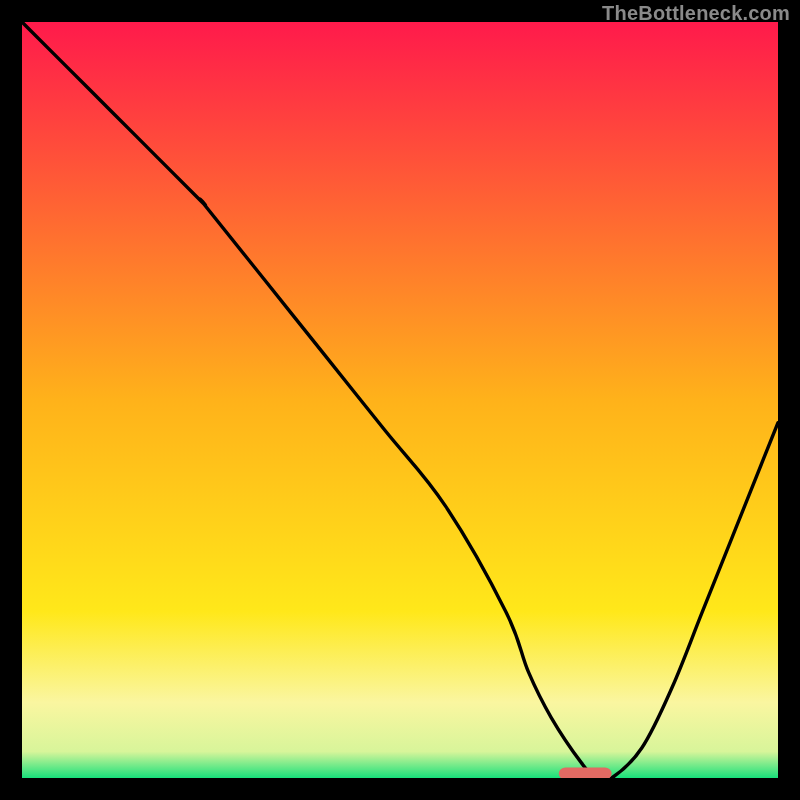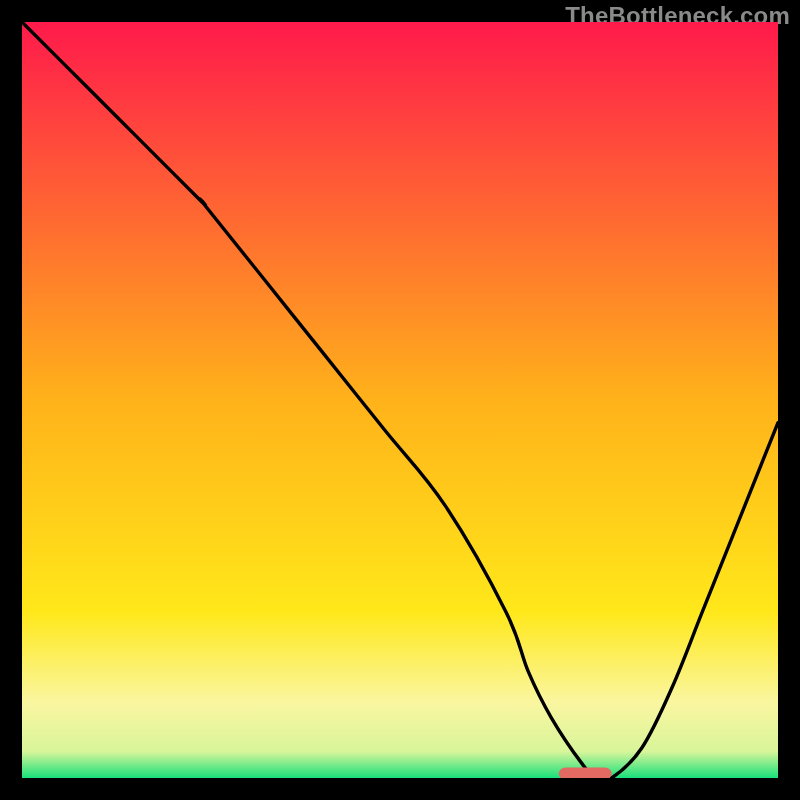--- a/index.html
+++ b/index.html
@@ -31,21 +31,21 @@
   .curve, .marker {
     position: absolute;
     inset: 0;
     pointer-events: none;
   }
   .watermark {
     position: absolute;
     top: 2px;
     right: 10px;
     font-family: Arial, Helvetica, sans-serif;
-    font-size: 24px;
+    font-size: 20px;
     font-weight: 600;
     color: #8a8a8a;
     letter-spacing: 0.2px;
   }
 </style>
 </head>
 <body>
 
 <div class="frame">
   <div class="watermark">TheBottleneck.com</div>

